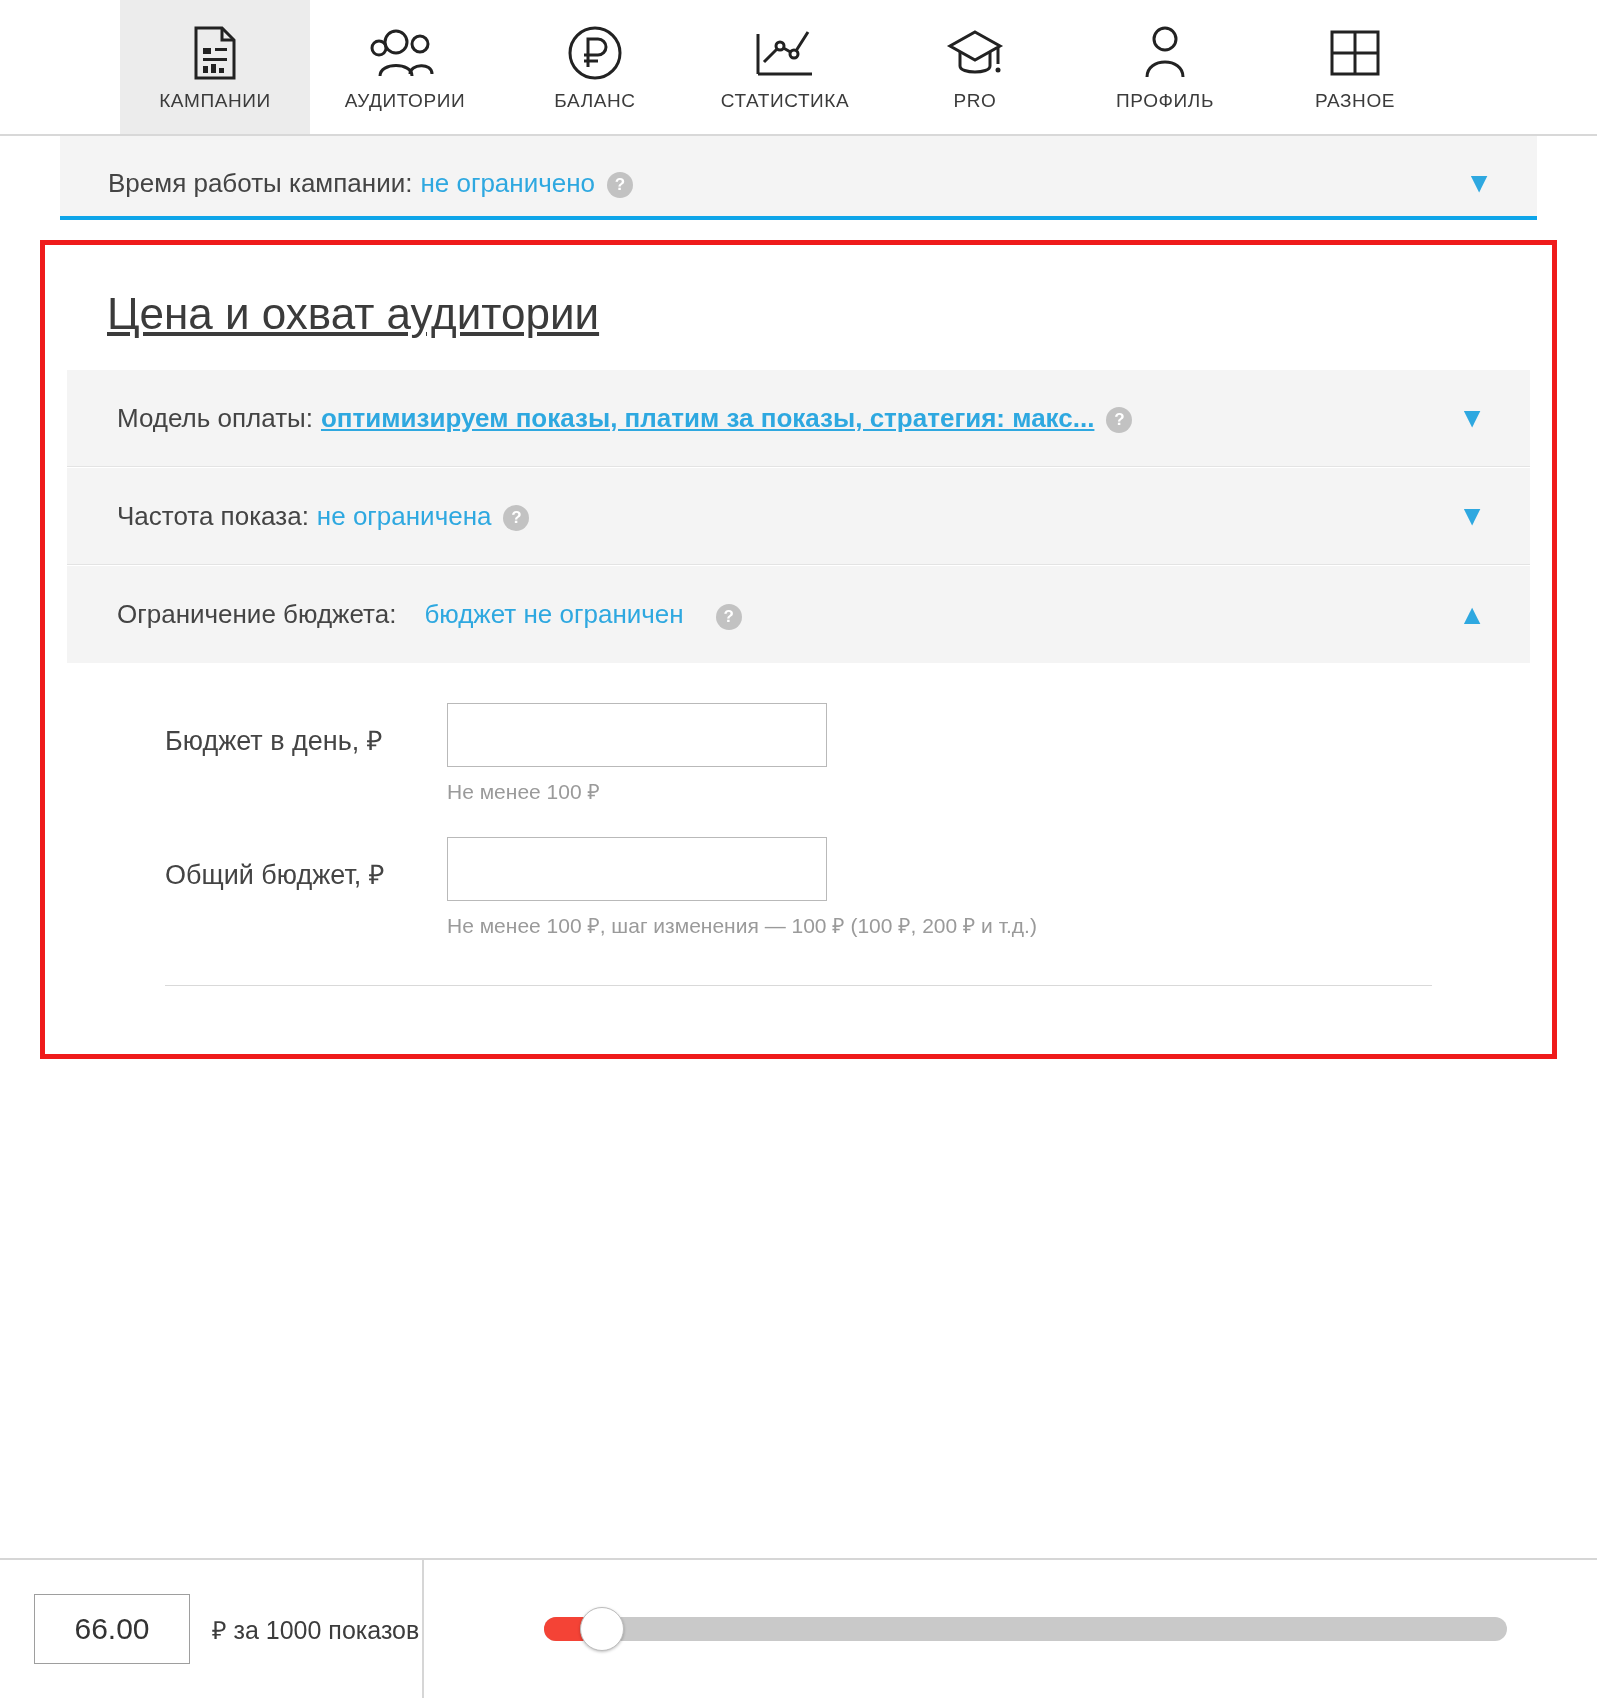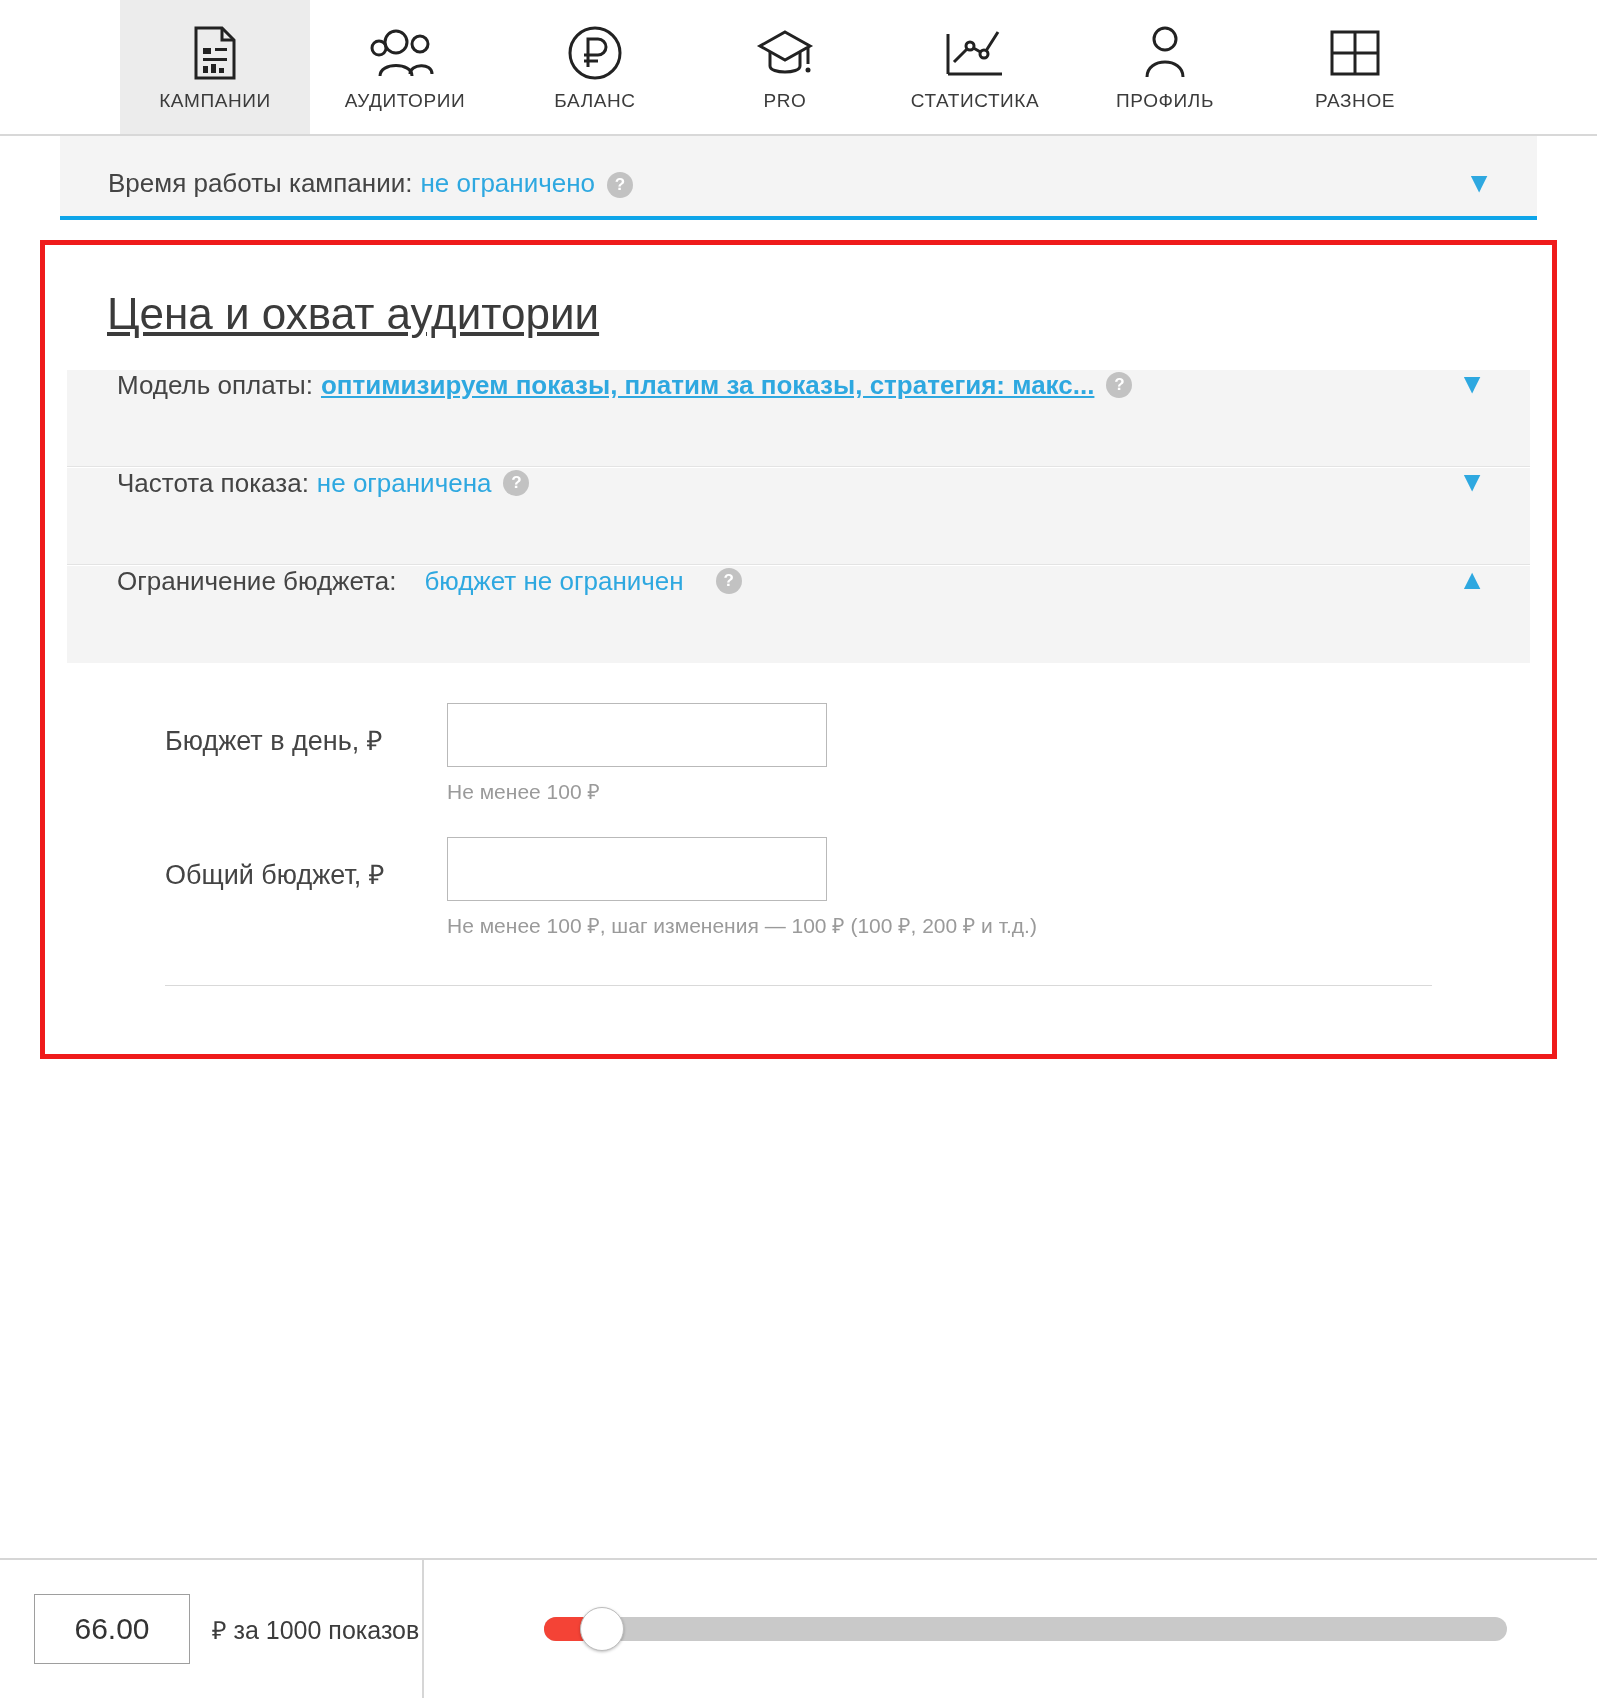--- a/index.html
+++ b/index.html
@@ -127,21 +127,21 @@
 
   .panel {
     margin: 0 22px;
   }
   .panel-row {
     background: #f4f4f4;
     border-bottom: 1px solid #e3e3e3;
     border-top: 1px solid #ffffff;
     height: 98px;
     display: flex;
-    align-items: flex-start;
+    align-items: center;
     padding: 0 44px 0 50px;
     box-sizing: border-box;
     position: relative;
   }
   .panel-row.expanded {
     border-bottom: none;
     gap: 20px;
   }
 
   .panel-body {
@@ -319,41 +319,41 @@
         <circle cx="31" cy="30" r="25"></circle>
         <path d="M24 44 V16 H34 a8 8 0 0 1 0 16 H20"></path>
         <path d="M20 38 H34"></path>
       </svg>
     </span>
     <span class="nav-label">БАЛАНС</span>
   </div>
 
   <div class="nav-item">
     <span class="nav-icon">
-      <svg width="66" height="58" viewBox="0 0 66 58" fill="none" stroke="#222" stroke-width="3">
-        <path d="M33 8 L58 22 L33 36 L8 22 Z"></path>
-        <path d="M18 28 V42 C18 50 48 50 48 42 V28"></path>
-        <path d="M56 24 V40"></path>
-        <circle cx="56" cy="46" r="2.5" fill="#222" stroke="none"></circle>
-      </svg>
-    </span>
-    <span class="nav-label">PRO</span>
-  </div>
-
-  <div class="nav-item">
-    <span class="nav-icon">
       <svg width="70" height="58" viewBox="0 0 70 58" fill="none" stroke="#222" stroke-width="3">
         <path d="M8 50 V10"></path>
         <path d="M8 50 H62"></path>
         <path d="M14 38 L30 22 L44 30 L58 8"></path>
         <circle cx="30" cy="22" r="4" fill="#fff"></circle>
         <circle cx="44" cy="30" r="4" fill="#fff"></circle>
       </svg>
     </span>
     <span class="nav-label">СТАТИСТИКА</span>
+  </div>
+
+  <div class="nav-item">
+    <span class="nav-icon">
+      <svg width="66" height="58" viewBox="0 0 66 58" fill="none" stroke="#222" stroke-width="3">
+        <path d="M33 8 L58 22 L33 36 L8 22 Z"></path>
+        <path d="M18 28 V42 C18 50 48 50 48 42 V28"></path>
+        <path d="M56 24 V40"></path>
+        <circle cx="56" cy="46" r="2.5" fill="#222" stroke="none"></circle>
+      </svg>
+    </span>
+    <span class="nav-label">PRO</span>
   </div>
 
   <div class="nav-item">
     <span class="nav-icon">
       <svg width="56" height="60" viewBox="0 0 56 60" fill="none" stroke="#222" stroke-width="3">
         <circle cx="28" cy="16" r="11"></circle>
         <path d="M10 54 C10 34 46 34 46 54"></path>
       </svg>
     </span>
     <span class="nav-label">ПРОФИЛЬ</span>

